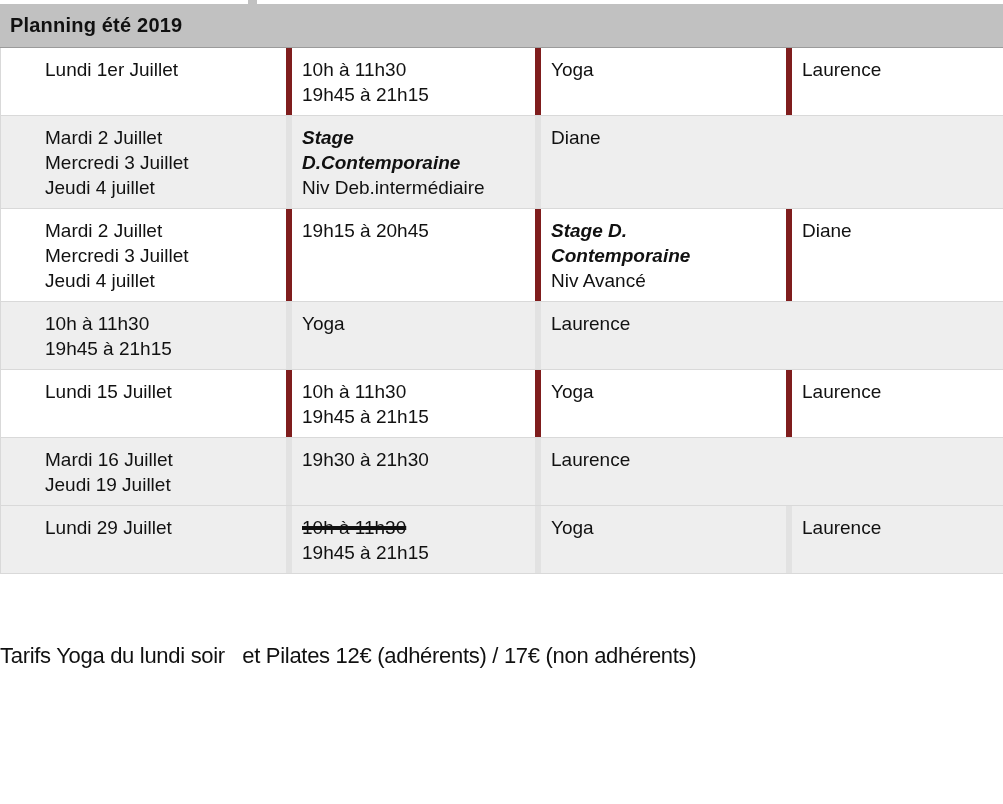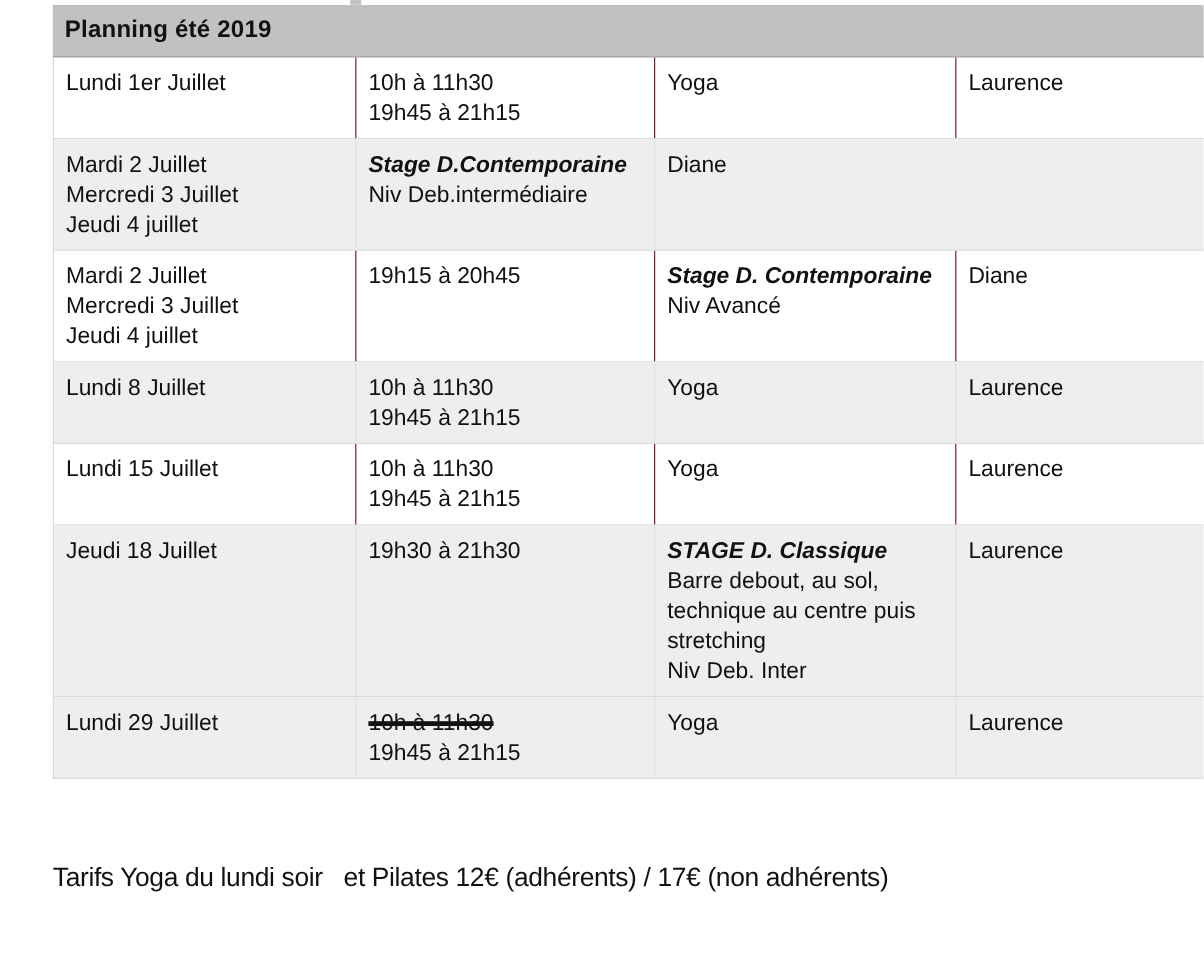--- a/index.html
+++ b/index.html
@@ -3,21 +3,21 @@
 <meta charset="utf-8">
 <style>
   * { margin: 0; padding: 0; box-sizing: border-box; }
   html, body {
     width: 1003px; height: 804px;
     background: #ffffff;
     font-family: "Liberation Sans", sans-serif;
     color: #111111;
     overflow: hidden;
   }
-  .page { position: relative; width: 974px; height: 804px; padding-left: 44px; }
+  .page { position: relative; width: 974px; height: 804px; }
 
   
   .planning-table { position: relative; width: 1003px; }
   .top-strip { height: 4px; background: #ffffff; position: relative; }
   .top-strip .notch {
     position: absolute; left: 248px; top: 0; width: 9px; height: 4px;
     background: #c1c1c1;
   }
   .header-row {
     height: 44px;
@@ -35,22 +35,23 @@
     grid-template-columns: 251px 249px 251px 1fr;
     background: #ffffff;
     border-bottom: 1px solid #d9d9d9;
     min-height: 48px;
   }
   .row.shaded { background: #eeeeee; }
   .cell {
     padding: 9px 14px 8px 10px;
     font-size: 19px;
     line-height: 25px;
+    margin-left: 34px;
   }
-  .cell + .cell { border-left: 1px solid #7f1d1d; }
+  .cell + .cell { border-left: 6px solid #7f1d1d; }
   .row.shaded .cell + .cell { border-left-color: #e2e2e2; }
   .b { font-weight: bold; font-style: italic; }
   .struck {
     text-decoration: line-through;
     text-decoration-thickness: 3.5px;
     text-decoration-color: #111111;
   }
 
   
   .footer-notes {
@@ -117,23 +118,20 @@
           <div class="cell">
             <div class="line b">Stage D. Contemporaine</div>
             <div class="line">Niv Avancé</div>
           </div>
           <div class="cell">
             <div class="line">Diane</div>
           </div>
         </div>
         <div class="row shaded">
           <div class="cell">
-            <div class="line">Lundi 8 Juillet</div>
-          </div>
-          <div class="cell">
             <div class="line">10h à 11h30</div>
             <div class="line">19h45 à 21h15</div>
           </div>
           <div class="cell">
             <div class="line">Yoga</div>
           </div>
           <div class="cell">
             <div class="line">Laurence</div>
           </div>
         </div>
@@ -147,29 +145,25 @@
           </div>
           <div class="cell">
             <div class="line">Yoga</div>
           </div>
           <div class="cell">
             <div class="line">Laurence</div>
           </div>
         </div>
         <div class="row shaded">
           <div class="cell">
-            <div class="line">Jeudi 18 Juillet</div>
+            <div class="line">Mardi 16 Juillet</div>
+            <div class="line">Jeudi 19 Juillet</div>
           </div>
           <div class="cell">
             <div class="line">19h30 à 21h30</div>
-          </div>
-          <div class="cell">
-            <div class="line b">STAGE D. Classique</div>
-            <div class="line">Barre debout, au sol, technique au centre puis stretching</div>
-            <div class="line">Niv Deb. Inter</div>
           </div>
           <div class="cell">
             <div class="line">Laurence</div>
           </div>
         </div>
         <div class="row shaded">
           <div class="cell">
             <div class="line">Lundi 29 Juillet</div>
           </div>
           <div class="cell">

